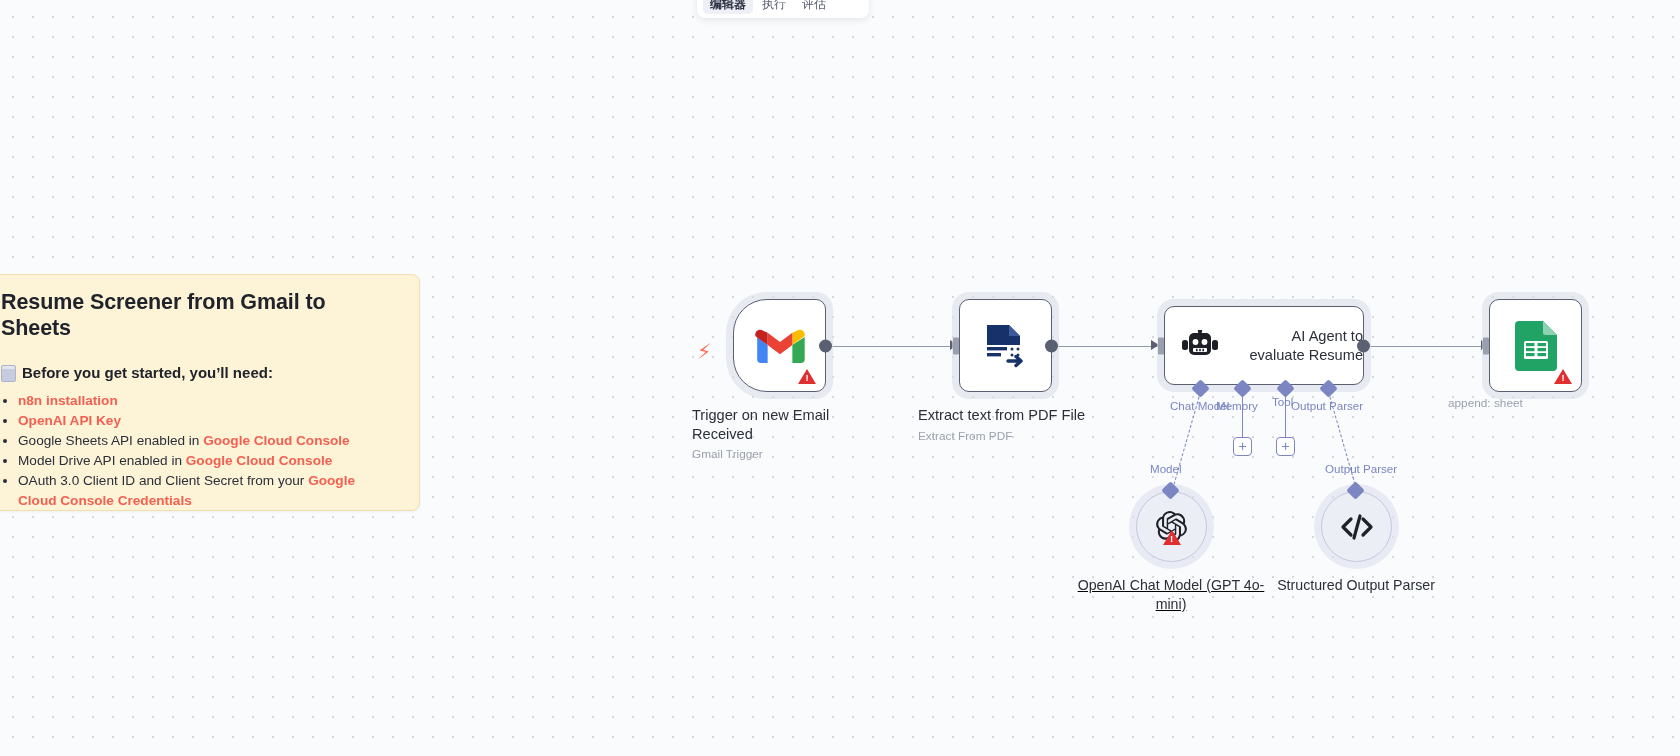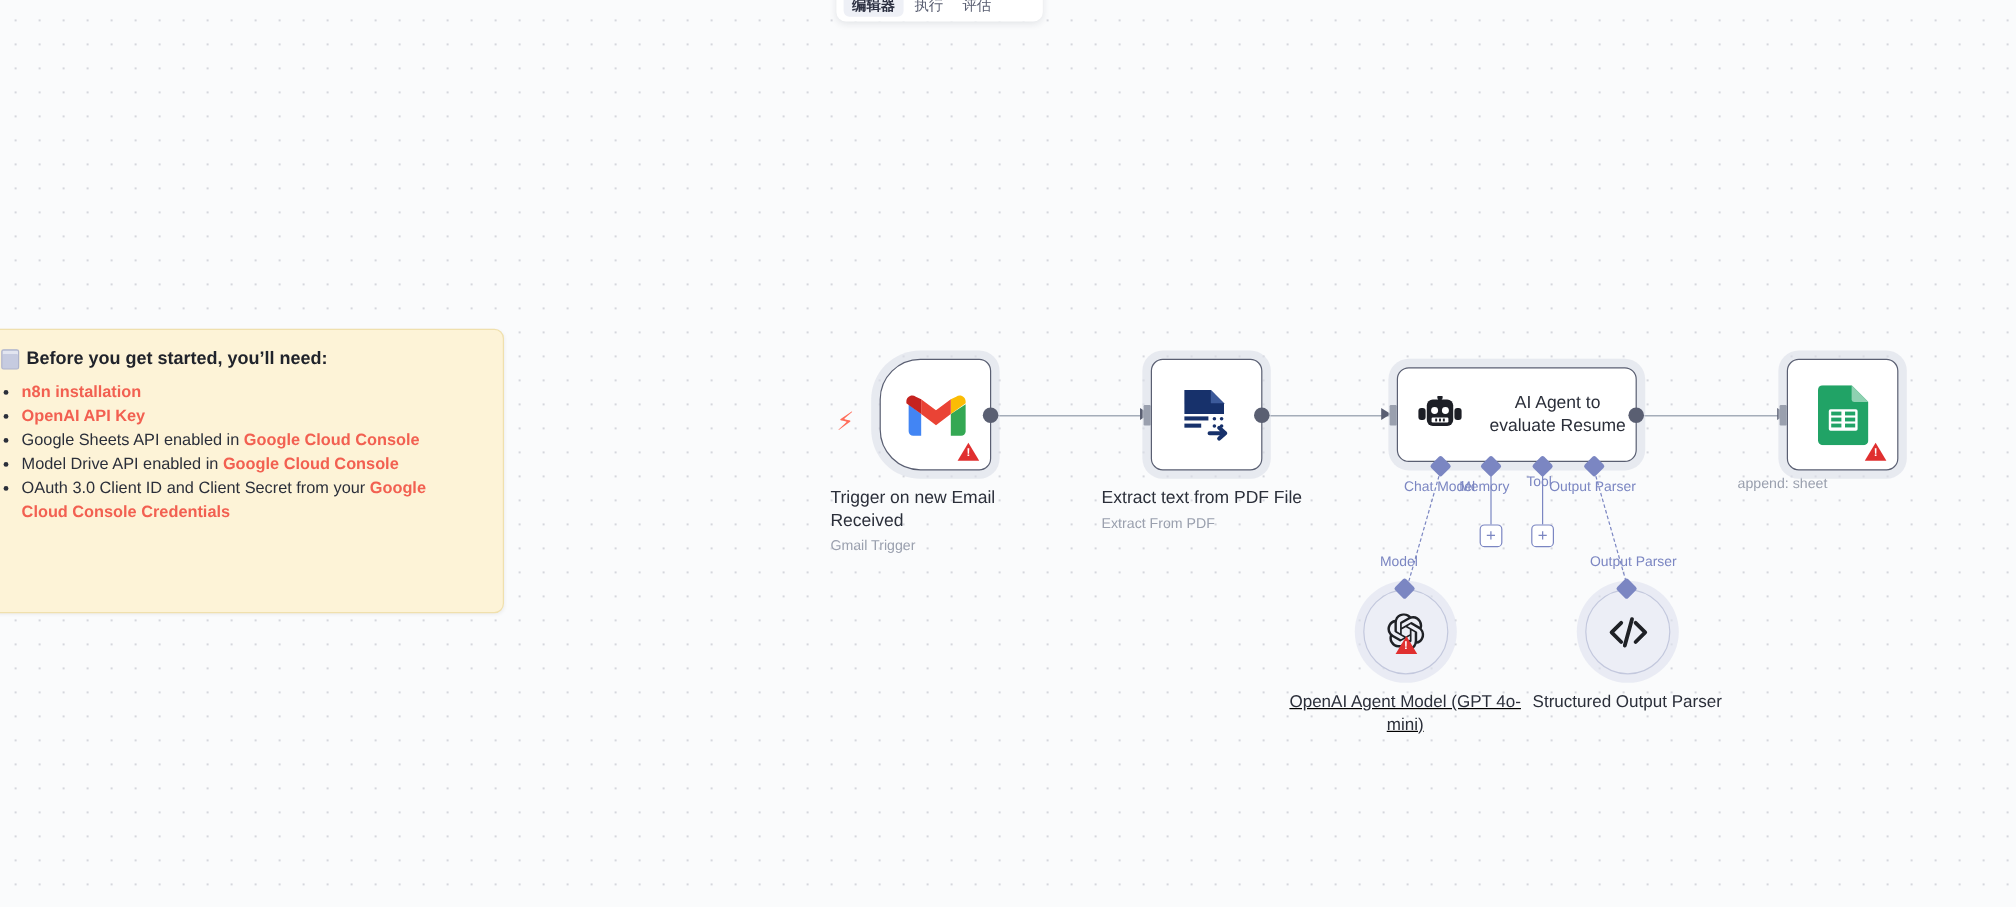--- a/index.html
+++ b/index.html
@@ -156,20 +156,21 @@
 
 <div id="canvas"></div>
 
 <div id="topbar">
   <div class="tab active">编辑器</div>
   <div class="tab">执行</div>
   <div class="tab">评估</div>
 </div>
 
 <div id="sticky">
+  <h1>Resume Screener from Gmail to Sheets</h1>
   <p class="sub">
     <span class="noteglyph"></span>
     <span>Before you get started, you’ll need:</span>
   </p>
   <ul id="sticky-list">
       <li><span class="lk">n8n installation</span></li>
       <li><span class="lk">OpenAI API Key</span></li>
       <li><span>Google Sheets API enabled in </span><span class="lk">Google Cloud Console</span></li>
       <li><span>Model Drive API enabled in </span><span class="lk">Google Cloud Console</span></li>
       <li><span>OAuth 3.0 Client ID and Client Secret from your </span><span class="lk">Google Cloud Console Credentials</span></li>
@@ -239,21 +240,21 @@
         <rect x="17.4" y="0" width="3" height="4" fill="#1d1f26"></rect>
         <circle cx="19" cy="1" r="2.2" fill="#1d1f26"></circle>
         <circle cx="14.5" cy="12" r="2.9" fill="#fff"></circle>
         <circle cx="23.5" cy="12" r="2.9" fill="#fff"></circle>
         <rect x="12" y="18" width="14" height="4" rx="1" fill="#fff"></rect>
         <rect x="15" y="18.8" width="1.6" height="2.4" fill="#1d1f26"></rect>
         <rect x="18.2" y="18.8" width="1.6" height="2.4" fill="#1d1f26"></rect>
         <rect x="21.4" y="18.8" width="1.6" height="2.4" fill="#1d1f26"></rect>
       </svg>
     </span>
-    <span class="ntitle" style="margin:0;width:auto;text-align:center;font-size:14.6px;">AI Agent to evaluate Resume</span>
+    <span class="ntitle" style="margin:0;width:auto;text-align:right;font-size:14.6px;">AI Agent to evaluate Resume</span>
     <div class="port-in"></div>
     <div class="port-out"></div>
   </div>
 </div>
 
 <div class="diamond" style="left:1194px;top:382px;"></div>
 <div class="diamond" style="left:1236px;top:382px;"></div>
 <div class="diamond" style="left:1279px;top:382px;"></div>
 <div class="diamond" style="left:1322px;top:382px;"></div>
 
@@ -274,21 +275,21 @@
   <div class="sublabel" style="left:14px;top:-29px;">Model</div>
   <div class="diamond" style="left:28px;top:-7px;"></div>
   <div class="cbox">
     <span>
       <svg width="31" height="31" viewBox="0 0 24 24">
         <path fill="#1f2126" d="M22.28 9.82a5.98 5.98 0 00-.52-4.91 6.05 6.05 0 00-6.51-2.9A6.07 6.07 0 004.98 4.18a5.98 5.98 0 00-4 2.9 6.05 6.05 0 00.75 7.1 5.98 5.98 0 00.51 4.91 6.05 6.05 0 006.52 2.9A5.98 5.98 0 0013.26 24a6.06 6.06 0 005.77-4.21 5.99 5.99 0 004-2.9 6.06 6.06 0 00-.75-7.07zM13.26 22.43a4.48 4.48 0 01-2.88-1.04l.14-.08 4.78-2.76a.79.79 0 00.4-.68v-6.74l2.02 1.17a.07.07 0 01.04.06v5.58a4.5 4.5 0 01-4.5 4.49zM3.6 18.3a4.47 4.47 0 01-.54-3.01l.14.09 4.79 2.76a.78.78 0 00.78 0l5.84-3.37v2.33a.08.08 0 01-.03.07l-4.84 2.79a4.5 4.5 0 01-6.14-1.64zM2.34 7.9a4.48 4.48 0 012.35-1.97v5.68c0 .28.15.54.39.68l5.82 3.36-2.02 1.17a.07.07 0 01-.07 0L4 14.03a4.5 4.5 0 01-1.65-6.14zm16.6 3.86l-5.83-3.4L15.12 7.2a.08.08 0 01.07 0l4.84 2.8a4.49 4.49 0 01-.68 8.1v-5.68a.8.8 0 00-.4-.67zm2.01-3.02l-.14-.09-4.78-2.79a.78.78 0 00-.79 0L9.4 9.23V6.9a.07.07 0 01.03-.07l4.84-2.79a4.49 4.49 0 016.67 4.65zM8.3 12.87l-2.02-1.17a.08.08 0 01-.04-.06V6.07a4.49 4.49 0 017.36-3.45l-.14.08-4.78 2.76a.79.79 0 00-.4.68l.02 6.73zm1.1-2.37L12 9l2.6 1.5v3L12 15l-2.6-1.5v-3z"></path>
       </svg>
     </span>
     <div class="warn sm"></div>
   </div>
-  <div class="ctitle">OpenAI Agent Model (GPT 4o-mini)</div>
+  <div class="ctitle">OpenAI Chat Model (GPT 4o-mini)</div>
 </div>
 
 <div class="cnode" style="left:1321px;top:491px;">
   <div class="sublabel" style="left:4px;top:-29px;">Output Parser</div>
   <div class="diamond" style="left:28px;top:-7px;"></div>
   <div class="cbox">
     <span>
       <svg width="34" height="26" viewBox="0 0 34 26">
         <path d="M11 5L3 13l8 8M23 5l8 8-8 8M20 2l-6 22" stroke="#1f2126" stroke-width="3.2" fill="none" stroke-linecap="round" stroke-linejoin="round"></path>
       </svg>

